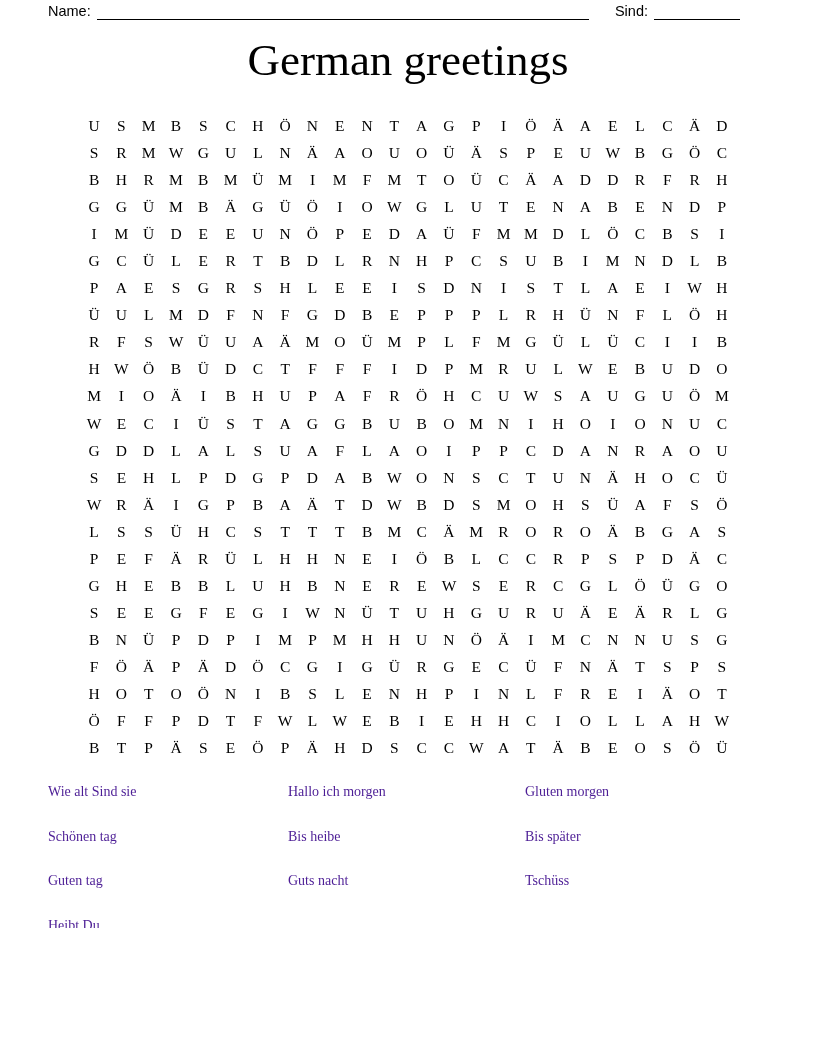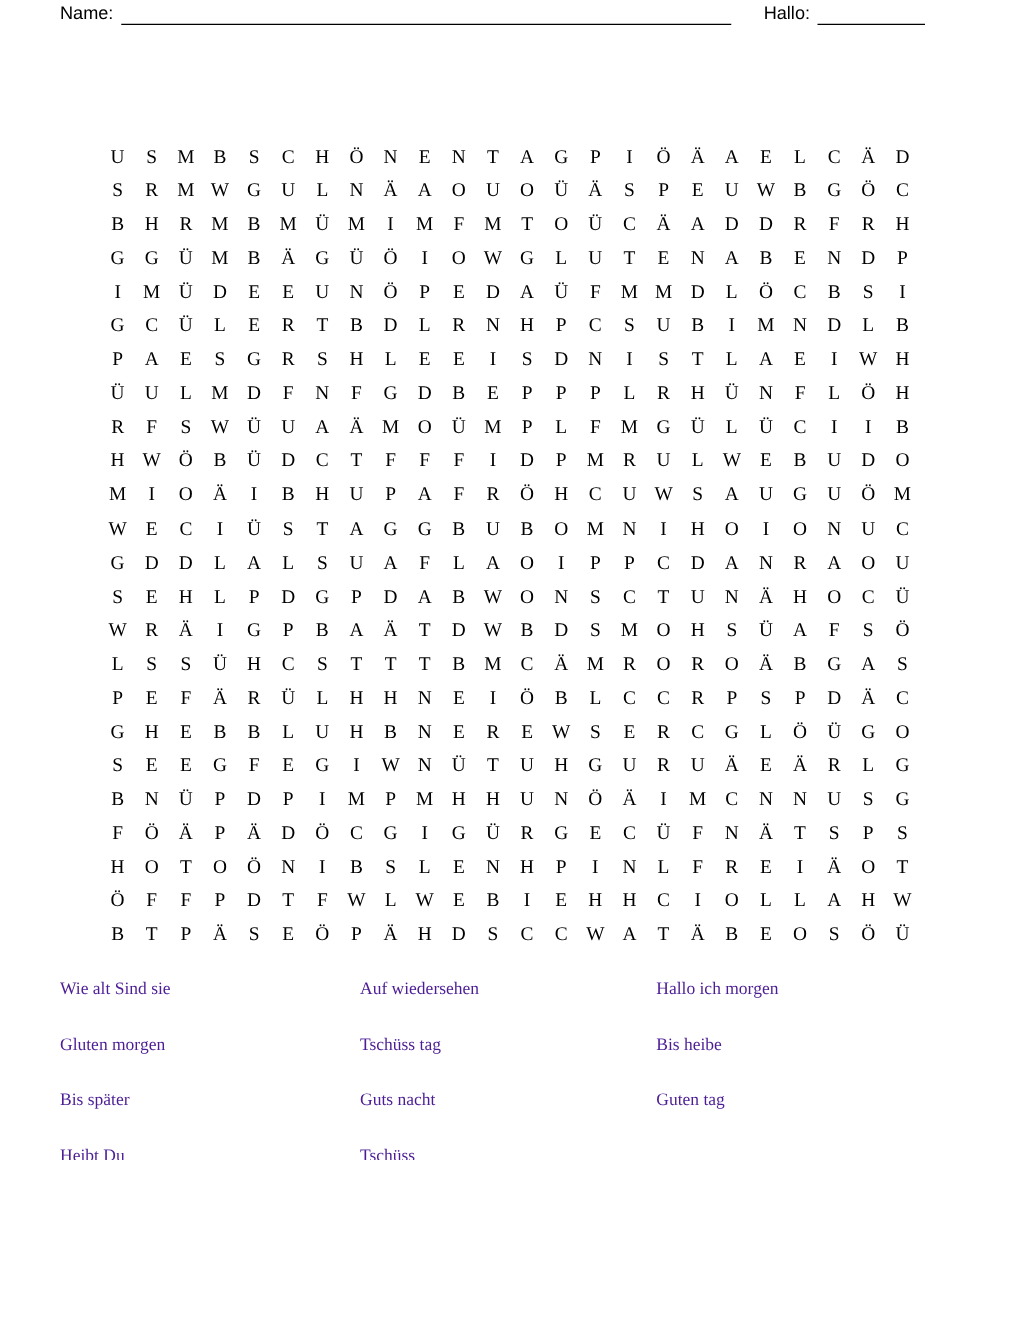--- a/index.html
+++ b/index.html
@@ -74,24 +74,25 @@
     }
   </style>
 </head>
 <body>
 
 <div class="page">
 
   <div class="header">
     <span>Name:</span>
     <span class="blank-line name-line"></span>
-    <span>Hallo:</span>
+    <span>Sind:</span>
     <span class="blank-line date-line"></span>
   </div>
 
+  <h1 class="title">German greetings</h1>
 
   <div class="grid">
       <span class="cell">U</span>
       <span class="cell">S</span>
       <span class="cell">M</span>
       <span class="cell">B</span>
       <span class="cell">S</span>
       <span class="cell">C</span>
       <span class="cell">H</span>
       <span class="cell">Ö</span>
@@ -660,25 +661,24 @@
       <span class="cell">B</span>
       <span class="cell">E</span>
       <span class="cell">O</span>
       <span class="cell">S</span>
       <span class="cell">Ö</span>
       <span class="cell">Ü</span>
     </div>
 
   <div class="words">
       <div class="word">Wie alt Sind sie</div>
-      <div class="word">Auf wiedersehen</div>
       <div class="word">Hallo ich morgen</div>
       <div class="word">Gluten morgen</div>
-      <div class="word">Tschüss tag</div>
+      <div class="word">Schönen tag</div>
       <div class="word">Bis heibe</div>
       <div class="word">Bis später</div>
+      <div class="word">Guten tag</div>
       <div class="word">Guts nacht</div>
-      <div class="word">Guten tag</div>
+      <div class="word">Tschüss</div>
       <div class="word">Heibt Du</div>
-      <div class="word">Tschüss</div>
     </div>
 
 </div>
 
 </body></html>

